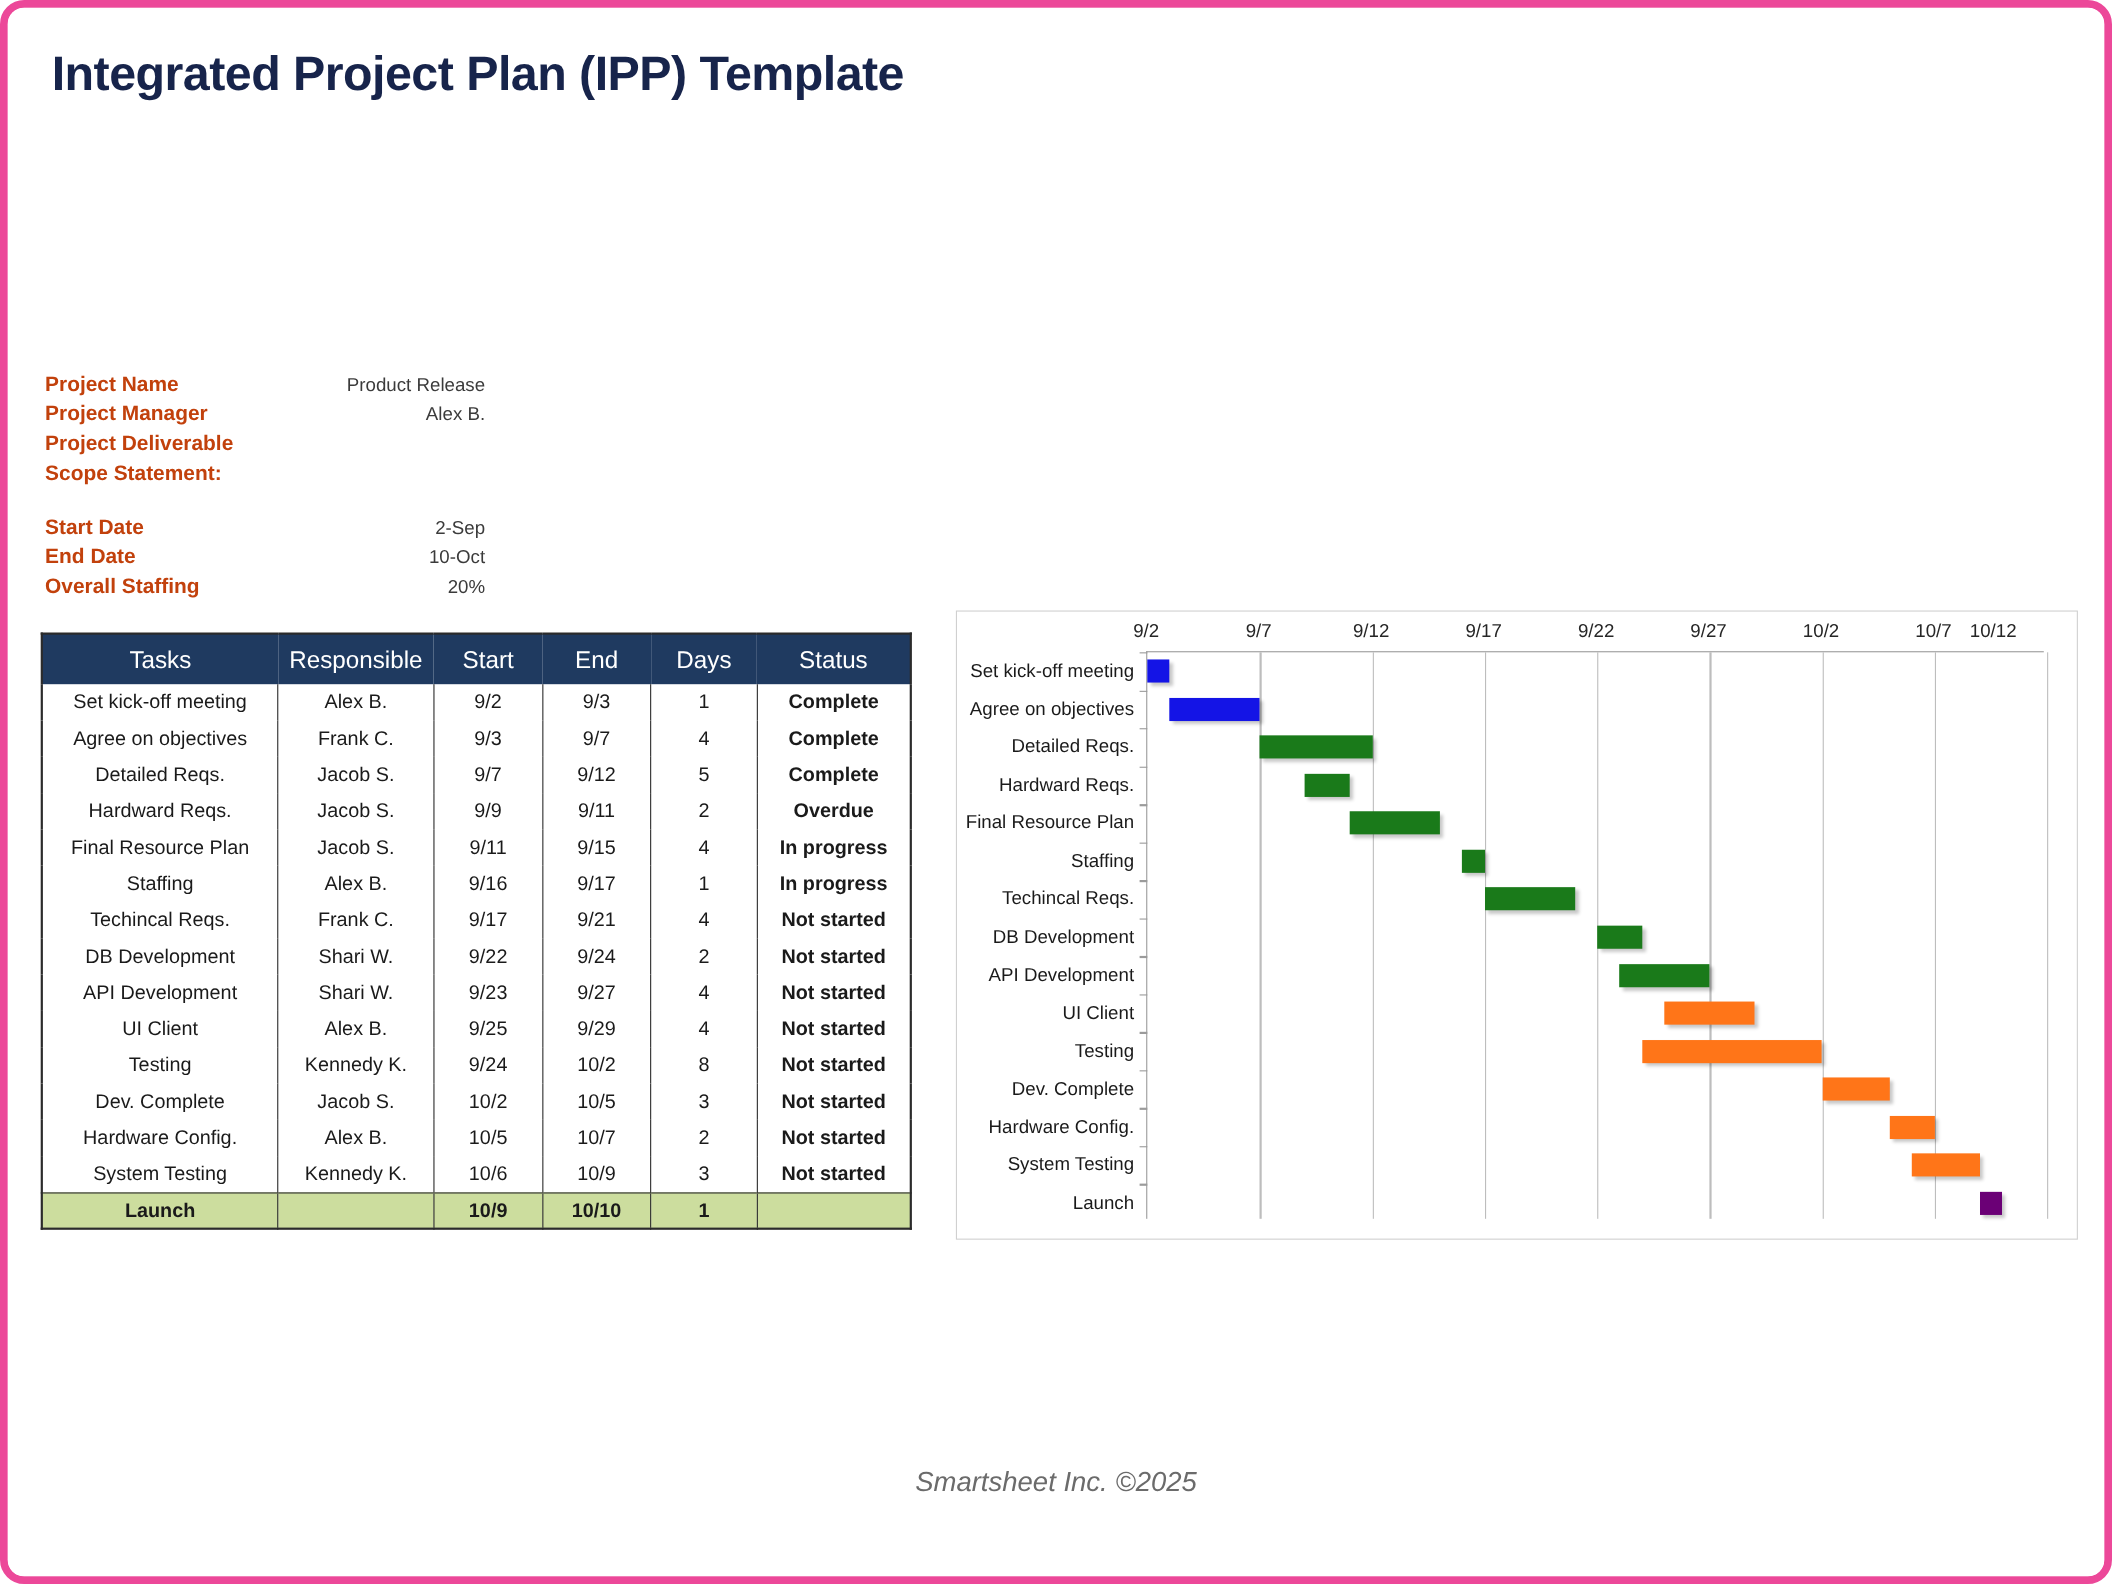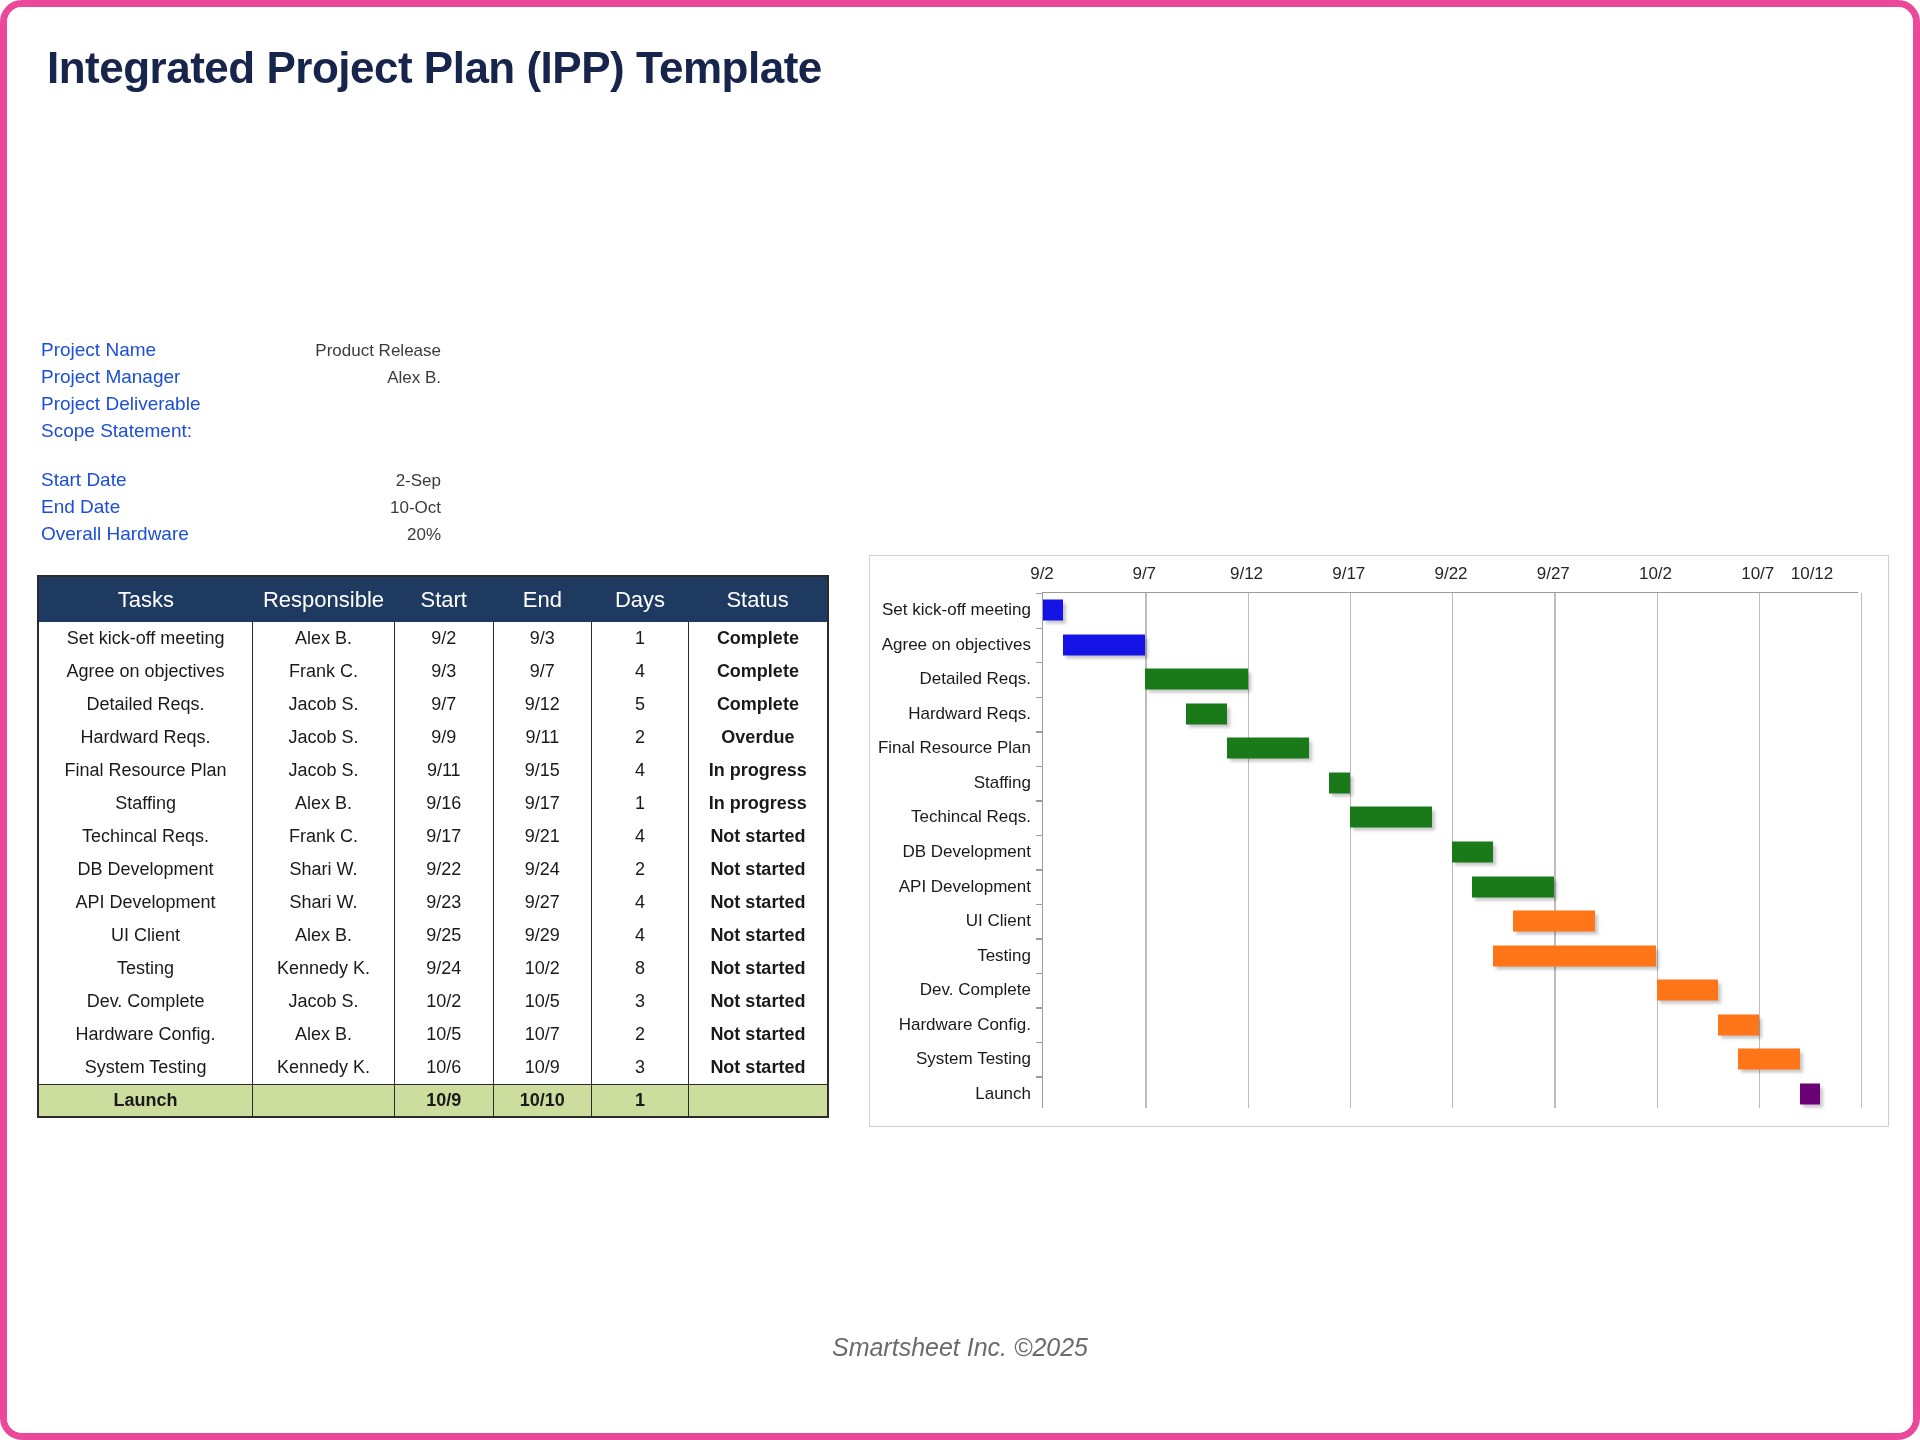--- a/index.html
+++ b/index.html
@@ -38,22 +38,22 @@
   #meta-top { top: 332px; }
   #meta-dates { top: 462px; }
   .meta-row {
     display: flex;
     align-items: baseline;
     height: 27px;
   }
   .meta-label {
     width: 235px;
     font-size: 19px;
-    font-weight: normal;
-    color: #1d4ed8;
+    font-weight: bold;
+    color: #c2410c;
     white-space: nowrap;
   }
   .meta-value {
     width: 165px;
     text-align: right;
     font-size: 17px;
     color: #3b3b3b;
     white-space: nowrap;
   }
   .meta-value.left-al { text-align: right; }
@@ -202,21 +202,21 @@
     <div class="meta-block" id="meta-dates">
         <div class="meta-row">
           <div class="meta-label">Start Date</div>
           <div class="meta-value">2-Sep</div>
         </div>
         <div class="meta-row">
           <div class="meta-label">End Date</div>
           <div class="meta-value">10-Oct</div>
         </div>
         <div class="meta-row">
-          <div class="meta-label">Overall Hardware</div>
+          <div class="meta-label">Overall Staffing</div>
           <div class="meta-value">20%</div>
         </div>
       </div>
 
     <table id="task-table">
       <thead>
         <tr id="task-head-row">
             <th style="width: 215px;">Tasks</th>
             <th style="width: 142px;">Responsible</th>
             <th style="width: 99px;">Start</th>

